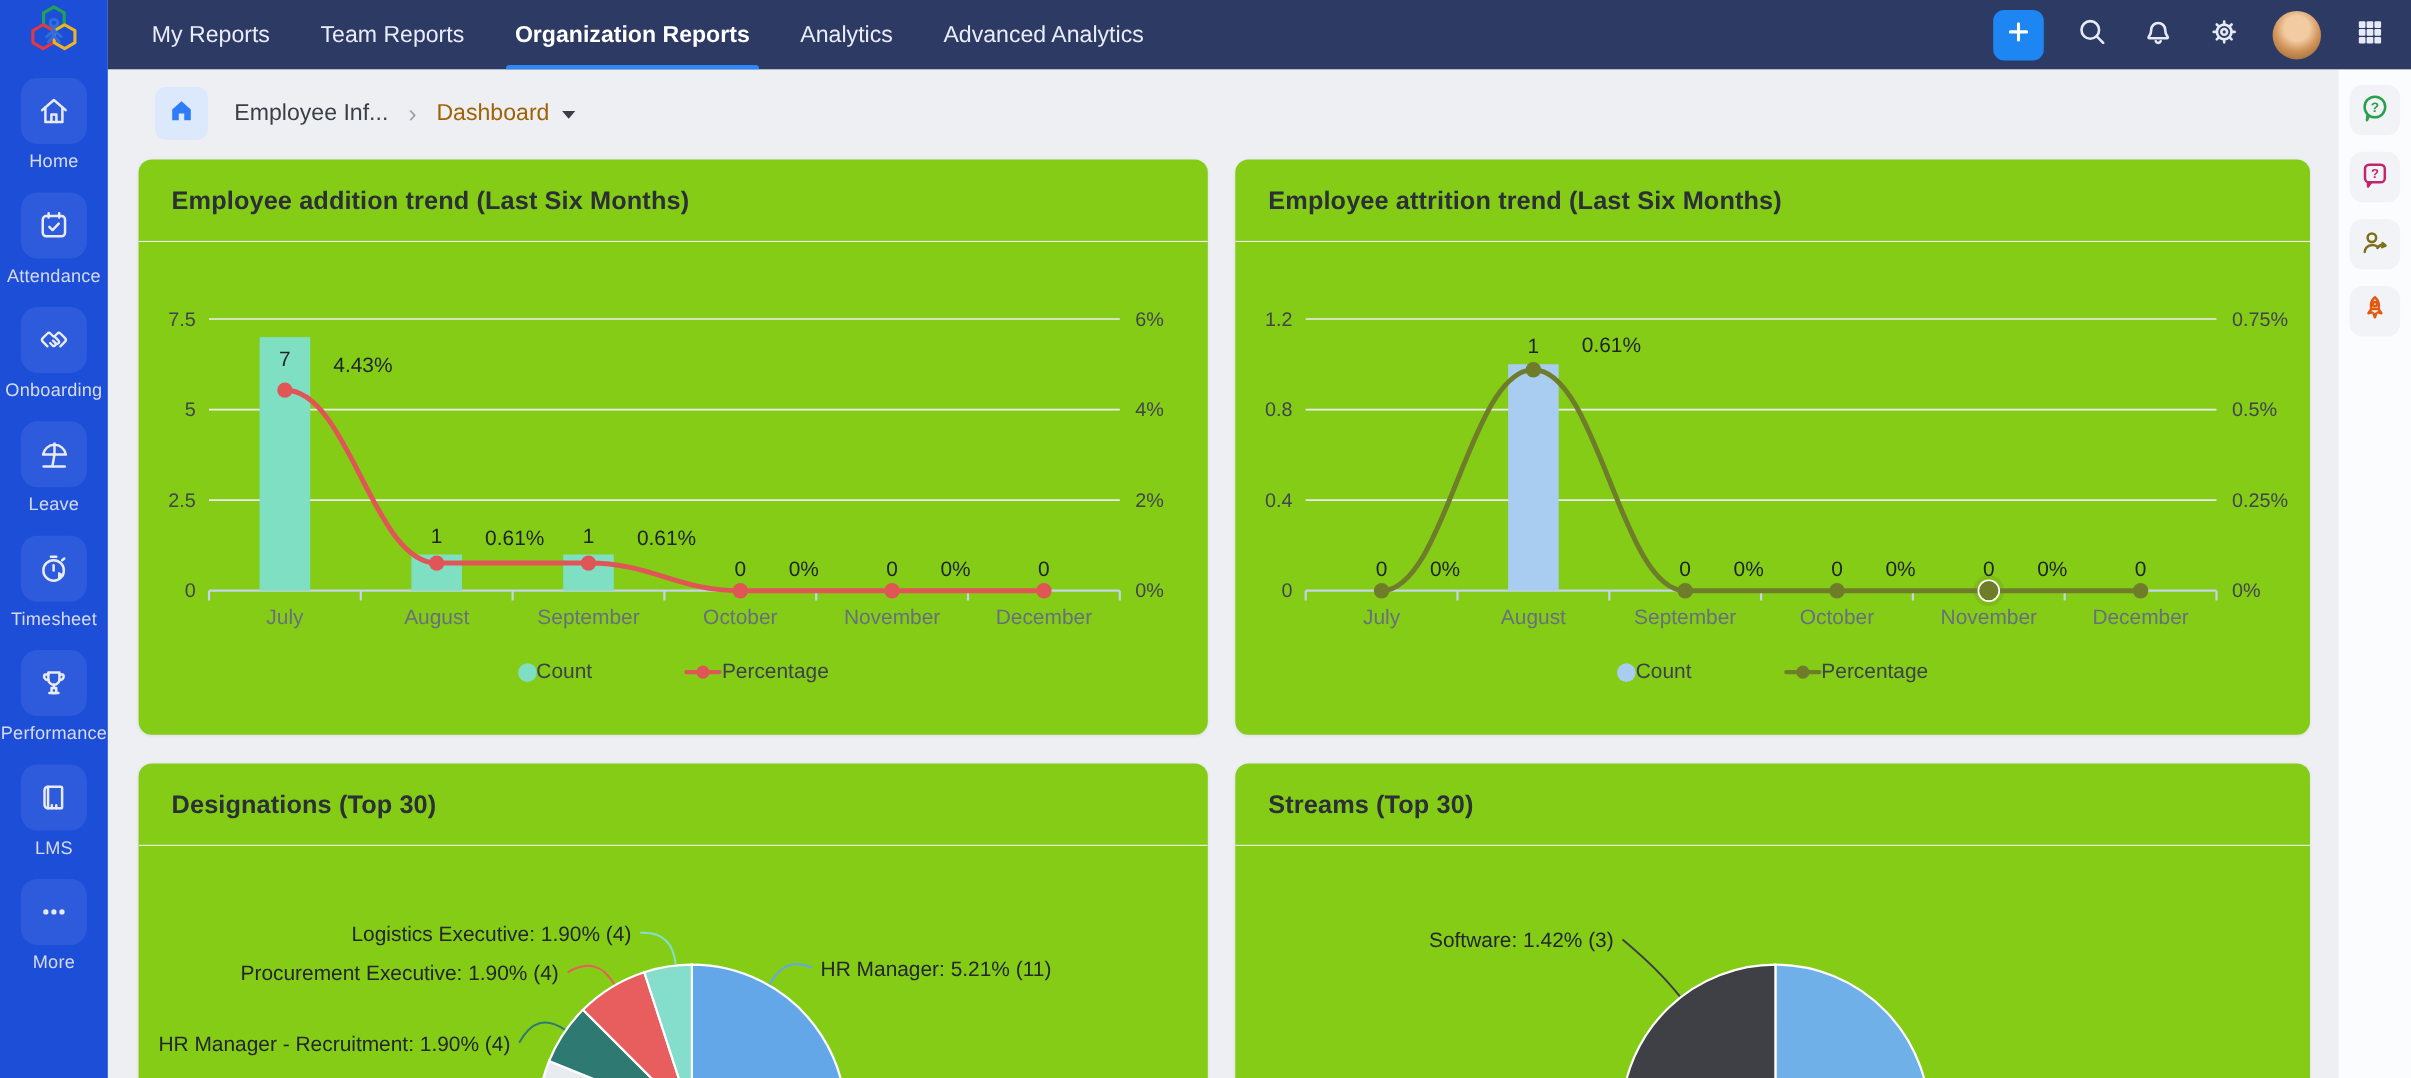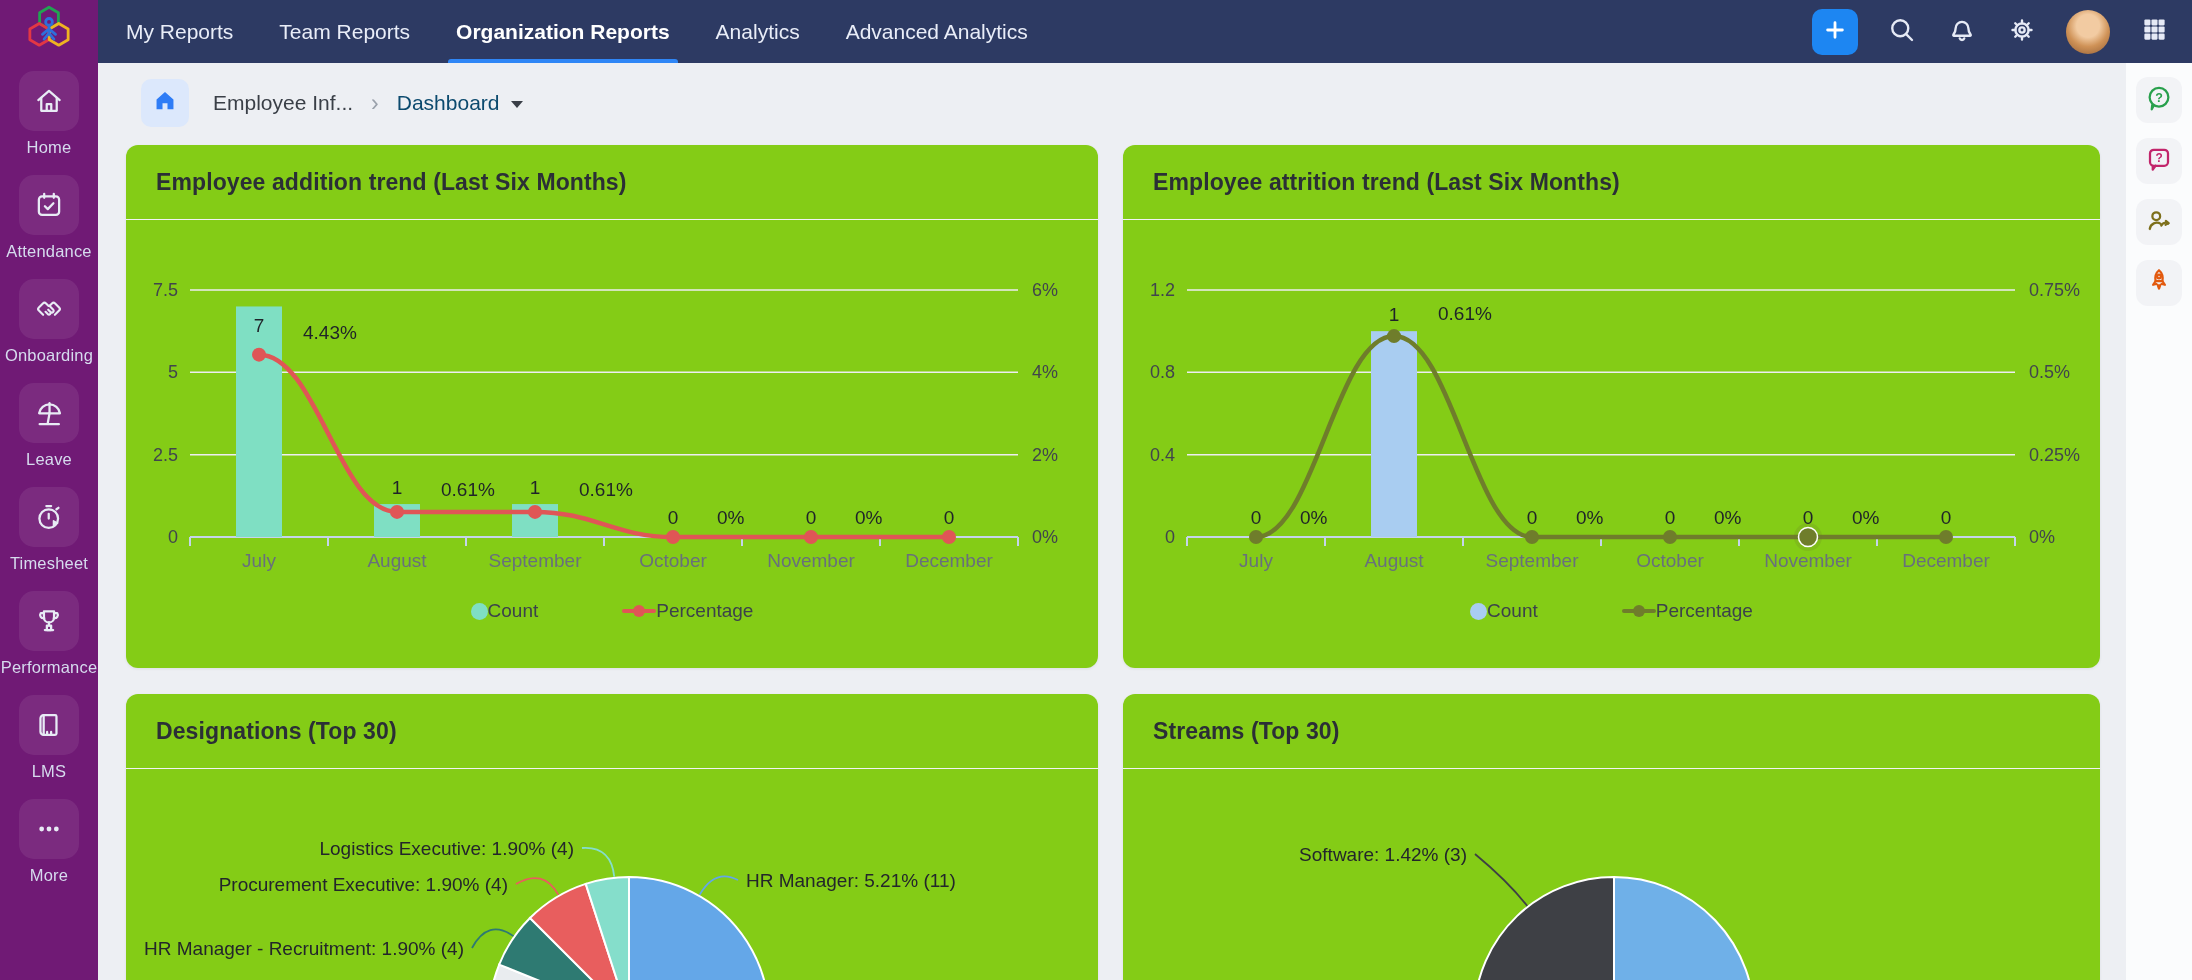--- a/index.html
+++ b/index.html
@@ -1,51 +1,51 @@
 <!DOCTYPE html>
 <html><head>
 <meta charset="utf-8">
 <style>
   * { box-sizing: border-box; margin: 0; padding: 0; }
   html,body { background:#edeff3; font-family:"Liberation Sans","DejaVu Sans",sans-serif; }
   .app { position:relative; width:2192px; height:980px; overflow:hidden; background:#edeff3; }
 
   
-  .sidebar { position:absolute; left:0; top:0; width:98px; height:980px; background:#701a75; z-index:5;
+  .sidebar { position:absolute; left:0; top:0; width:98px; height:980px; background:#1d4ed8; z-index:5;
              display:flex; flex-direction:column; align-items:center; }
   .logo { width:98px; height:63px; display:flex; align-items:center; justify-content:center; cursor:pointer; }
   .side-item { width:98px; height:96px; margin-top:8px; display:flex; flex-direction:column; align-items:center; cursor:pointer; }
   .side-tile { width:60px; height:60px; border-radius:15px; background:rgba(255,255,255,.08); display:flex; align-items:center; justify-content:center; }
   .side-label { margin-top:7px; font-size:16.5px; color:#d6dbee; letter-spacing:.2px; }
   .sicon svg { display:block; }
 
   
   .topnav { position:absolute; left:98px; right:0; top:0; height:63px; background:#2d3a63; display:flex; align-items:center; z-index:4; }
-  .tabs { display:flex; align-items:center; height:100%; padding-left:28px; gap:46px; }
+  .tabs { display:flex; align-items:center; height:100%; padding-left:40px; gap:46px; }
   .tab { position:relative; height:100%; display:flex; align-items:center; color:#e9edf8; font-size:21px; cursor:pointer; white-space:nowrap; }
   .tab.active { color:#ffffff; font-weight:bold; }
   .tab.active::after { content:""; position:absolute; left:-8px; right:-8px; bottom:0; height:4px; background:#2f86f6; border-radius:3px 3px 0 0; }
   .nav-actions { margin-left:auto; display:flex; align-items:center; gap:28px; padding-right:22px; }
   .plus-btn { width:46px; height:46px; border-radius:10px; background:#1d86f2; display:flex; align-items:center; justify-content:center; cursor:pointer; }
   .nav-ico { width:32px; height:32px; display:flex; align-items:center; justify-content:center; cursor:pointer; }
   .avatar { width:44px; height:44px; border-radius:50%; cursor:pointer;
             background: radial-gradient(circle at 50% 36%, #f2cba2 0 32%, #cf9257 58%, #8d5a33 100%); }
 
   
   .right-rail { position:absolute; right:0; top:63px; width:66px; bottom:0; background:#fbfcfd; z-index:3;
                 display:flex; flex-direction:column; align-items:center; padding-top:14px; gap:15px; }
   .rail-btn { width:46px; height:46px; border-radius:12px; background:#f2f3f6; display:flex; align-items:center; justify-content:center; cursor:pointer; }
 
   
   .content { position:absolute; left:98px; top:63px; right:66px; bottom:0; }
   .breadcrumb { display:flex; align-items:center; margin:15px 0 0 28px; height:50px;padding-left:15px; }
   .crumb-home { width:48px; height:48px; border-radius:10px; background:#dce8fc; display:flex; align-items:center; justify-content:center; cursor:pointer; }
   .crumb-module { margin-left:24px; font-size:21px; color:#3a3f47; cursor:pointer; }
   .crumb-sep { margin:0 18px; font-size:23px; color:#9aa1ab; }
-  .crumb-page { font-size:21px; color:#0c4a6e; cursor:pointer; display:flex; align-items:center; }
+  .crumb-page { font-size:21px; color:#a16207; cursor:pointer; display:flex; align-items:center; }
   .caret-down { width:0; height:0; border-left:6.5px solid transparent; border-right:6.5px solid transparent; border-top:7.5px solid #3a3f47; margin-left:12px; margin-top:3px; }
 
   .grid { margin:17px 26px 0 28px; display:grid; grid-template-columns:972px 977px; grid-template-rows:523px 620px; gap:26px 25px; }
   .card { background:#84cc16; border-radius:12px; box-shadow:0 1px 3px rgba(25,31,52,.07); overflow:hidden; }
   .card-head { height:75px; display:flex; align-items:center; padding:0 30px; border-bottom:1px solid #f1f2f4; }
   .card-title { font-size:23px; font-weight:bold; color:#2b2f36; letter-spacing:.1px; }
   .chart-svg { display:block; }
   .legend { margin-top:6px; height:46px; display:flex; align-items:center; justify-content:center; gap:84px; }
   .lg-item { display:flex; align-items:center; font-size:19px; color:#3c424b; cursor:pointer; }
   .sw-dot { width:17px; height:17px; border-radius:50%; display:inline-block; }

